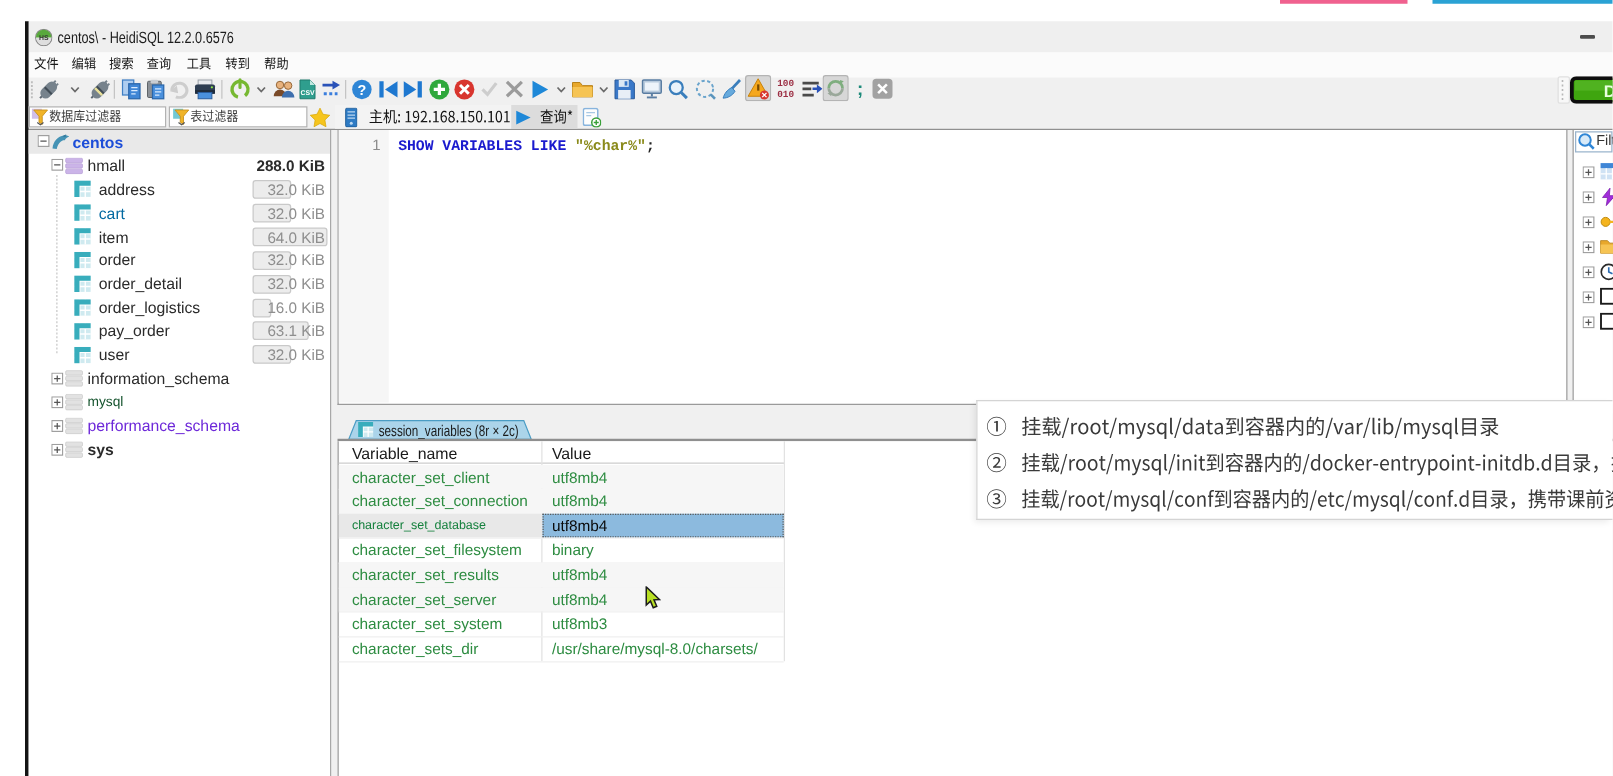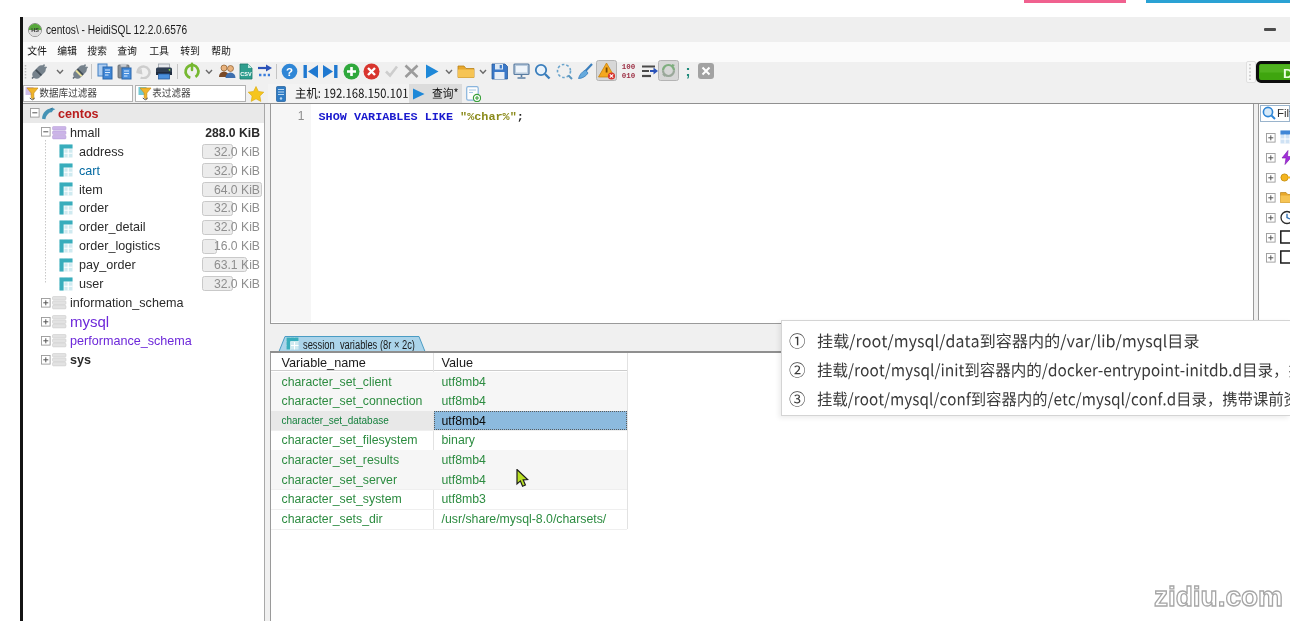--- a/index.html
+++ b/index.html
@@ -259,21 +259,21 @@
     <div class="abs" style="left:22.5px;top:103.7px;width:242px;height:517.3px;background:#fff;border-right:1.3px solid #a8a8a8"></div>
     <div class="abs" style="left:22.5px;top:104.0px;width:241px;height:18.5px;background:#e9e9e9"></div>
     <svg class="abs" style="left:29.5px;top:108.4px" width="10" height="10" viewBox="0 0 10 10">
       <rect x="0.5" y="0.5" width="8.6" height="8.6" fill="#fff" stroke="#9a9a9a" stroke-width="0.9"></rect>
       <path d="M2.3,4.8 h5" stroke="#555" stroke-width="1"></path>
     </svg>
     <svg class="abs" style="left:41px;top:105.5px" width="15" height="15" viewBox="0 0 15 15">
       <path d="M1,12.8 C1.5,6.5 5.5,3 10,2.3 C12,2 13.5,2.5 14.3,3.3 C12.6,3.8 11.6,4.7 10.8,6.2 C9.6,6 8.4,6.4 7.5,7.4 C5.8,9 4.8,10.8 4.4,13.2 z" fill="#4593b5"></path>
 <path d="M9,3.2 C9.8,2.2 10.8,1.6 12,1.5 C11.6,2.2 11.4,2.8 11.4,3.6 z" fill="#33789a"></path>
     </svg>
-    <div class="abs" style="left:58px;top:106.5px;font-size:12.6px;font-weight:bold;color:#b91c1c;line-height:14px">centos</div>
+    <div class="abs" style="left:58px;top:106.5px;font-size:12.6px;font-weight:bold;color:#1d4ed8;line-height:14px">centos</div>
     <svg class="abs" style="left:40.5px;top:127.35000000000001px" width="10" height="10" viewBox="0 0 10 10">
       <rect x="0.5" y="0.5" width="8.6" height="8.6" fill="#fff" stroke="#9a9a9a" stroke-width="0.9"></rect>
       <path d="M2.3,4.8 h5" stroke="#555" stroke-width="1"></path>
     </svg>
     <svg class="abs" style="left:52px;top:125.65px" width="15" height="14" viewBox="0 0 15 14">
       <rect x="0.5" y="0.5" width="13.5" height="3.6" rx="1" fill="#cbb4e8" stroke="#b49ad6" stroke-width="0.5"></rect>
 <rect x="0.5" y="4.9" width="13.5" height="3.6" rx="1" fill="#cbb4e8" stroke="#b49ad6" stroke-width="0.5"></rect>
 <rect x="0.5" y="9.3" width="13.5" height="3.6" rx="1" fill="#cbb4e8" stroke="#b49ad6" stroke-width="0.5"></rect>
     </svg>
     <div class="abs" style="left:70px;top:125.7px;font-size:12.6px;font-weight:normal;color:#2b2b2b;line-height:14px;white-space:nowrap">hmall</div>
@@ -359,21 +359,21 @@
     <svg class="abs" style="left:40.5px;top:316.84999999999997px" width="10" height="10" viewBox="0 0 10 10">
       <rect x="0.5" y="0.5" width="8.6" height="8.6" fill="#fff" stroke="#9a9a9a" stroke-width="0.9"></rect>
       <path d="M2.3,4.8 h5" stroke="#555" stroke-width="1"></path>
       <path d="M4.8,2.3 v5" stroke="#555" stroke-width="1"></path>
     </svg>
     <svg class="abs" style="left:52px;top:315.15px" width="15" height="14" viewBox="0 0 15 14">
       <rect x="0.5" y="0.5" width="13.5" height="3.6" rx="1" fill="#e2e2e2" stroke="#c6c6c6" stroke-width="0.5"></rect>
 <rect x="0.5" y="4.9" width="13.5" height="3.6" rx="1" fill="#e2e2e2" stroke="#c6c6c6" stroke-width="0.5"></rect>
 <rect x="0.5" y="9.3" width="13.5" height="3.6" rx="1" fill="#e2e2e2" stroke="#c6c6c6" stroke-width="0.5"></rect>
     </svg>
-    <div class="abs" style="left:70px;top:315.1px;font-size:15px;font-weight:normal;color:#6d28d9;line-height:14px;white-space:nowrap">mysql</div>
+    <div class="abs" style="left:70px;top:315.1px;font-size:11px;font-weight:normal;color:#14532d;line-height:14px;white-space:nowrap">mysql</div>
     <svg class="abs" style="left:40.5px;top:335.79999999999995px" width="10" height="10" viewBox="0 0 10 10">
       <rect x="0.5" y="0.5" width="8.6" height="8.6" fill="#fff" stroke="#9a9a9a" stroke-width="0.9"></rect>
       <path d="M2.3,4.8 h5" stroke="#555" stroke-width="1"></path>
       <path d="M4.8,2.3 v5" stroke="#555" stroke-width="1"></path>
     </svg>
     <svg class="abs" style="left:52px;top:334.09999999999997px" width="15" height="14" viewBox="0 0 15 14">
       <rect x="0.5" y="0.5" width="13.5" height="3.6" rx="1" fill="#e2e2e2" stroke="#c6c6c6" stroke-width="0.5"></rect>
 <rect x="0.5" y="4.9" width="13.5" height="3.6" rx="1" fill="#e2e2e2" stroke="#c6c6c6" stroke-width="0.5"></rect>
 <rect x="0.5" y="9.3" width="13.5" height="3.6" rx="1" fill="#e2e2e2" stroke="#c6c6c6" stroke-width="0.5"></rect>
     </svg>
@@ -515,13 +515,12 @@
     </svg>
     <svg style="position:absolute;left:788.5px;top:387.4px;overflow:visible" width="16" height="25" viewBox="0 -18.2 16 24.8">
       <path d="M8.2 1.4C12.5 1.4 15.9 -2.0 15.9 -6.3C15.9 -10.5 12.5 -14.0 8.2 -14.0C4.0 -14.0 0.6 -10.5 0.6 -6.3C0.6 -2.0 4.0 1.4 8.2 1.4ZM8.2 0.9C4.3 0.9 1.1 -2.3 1.1 -6.3C1.1 -10.2 4.3 -13.4 8.2 -13.4C12.2 -13.4 15.4 -10.2 15.4 -6.3C15.4 -2.3 12.2 0.9 8.2 0.9ZM8.2 -1.9C9.9 -1.9 11.4 -2.8 11.4 -4.4C11.4 -5.5 10.5 -6.3 9.3 -6.6V-6.6C10.3 -7.0 11.0 -7.6 11.0 -8.6C11.0 -10.0 9.8 -10.8 8.1 -10.8C7.0 -10.8 6.1 -10.4 5.4 -9.8L6.1 -8.9C6.6 -9.5 7.3 -9.8 8.1 -9.8C9.1 -9.8 9.7 -9.3 9.7 -8.5C9.7 -7.6 9.0 -7.0 7.0 -7.0V-6.0C9.2 -6.0 10.0 -5.4 10.0 -4.4C10.0 -3.6 9.2 -3.0 8.1 -3.0C7.0 -3.0 6.3 -3.4 5.7 -4.0L5.0 -3.1C5.6 -2.4 6.7 -1.9 8.2 -1.9Z" fill="#3a3a3a"></path>
     </svg>
     <svg style="position:absolute;left:816.5px;top:387.4px;overflow:visible" width="497" height="25" viewBox="0 -18.2 497 24.8">
       <path d="M3.0 -13.9V-10.5H0.9V-9.4H3.0V-5.7C2.1 -5.5 1.3 -5.3 0.7 -5.1L1.0 -3.9L3.0 -4.5V-0.2C3.0 -0.0 2.9 0.0 2.6 0.1C2.4 0.1 1.7 0.1 0.9 0.0C1.1 0.4 1.3 0.9 1.3 1.2C2.4 1.2 3.1 1.2 3.6 1.0C4.0 0.8 4.2 0.4 4.2 -0.2V-4.9L6.2 -5.4L6.0 -6.6L4.2 -6.1V-9.4H6.0V-10.5H4.2V-13.9ZM10.2 -13.8V-11.6H6.8V-10.5H10.2V-8.1H6.2V-6.9H15.7V-8.1H11.5V-10.5H14.9V-11.6H11.5V-13.8ZM10.2 -6.3V-4.4H6.6V-3.2H10.2V-0.4H5.4V0.7H15.8V-0.4H11.5V-3.2H15.1V-4.4H11.5V-6.3Z M28.6 -12.9C29.4 -12.3 30.3 -11.4 30.7 -10.8L31.6 -11.4C31.2 -12.0 30.3 -12.9 29.5 -13.5ZM30.3 -8.3C29.9 -6.7 29.3 -5.2 28.5 -3.8C28.2 -5.3 28.0 -7.1 27.9 -9.1H32.2V-10.1H27.8C27.8 -11.3 27.8 -12.5 27.8 -13.8H26.5C26.5 -12.6 26.6 -11.3 26.6 -10.1H22.6V-11.6H25.5V-12.5H22.6V-13.9H21.4V-12.5H18.2V-11.6H21.4V-10.1H17.4V-9.1H26.7C26.8 -6.5 27.2 -4.2 27.7 -2.4C26.8 -1.2 25.9 -0.2 24.9 0.5C25.2 0.7 25.5 1.1 25.7 1.4C26.6 0.7 27.4 -0.1 28.1 -1.1C28.7 0.4 29.6 1.2 30.6 1.2C31.8 1.2 32.2 0.4 32.4 -2.0C32.1 -2.2 31.7 -2.4 31.4 -2.7C31.3 -0.8 31.2 -0.0 30.7 -0.0C30.0 -0.0 29.4 -0.8 29.0 -2.2C30.0 -3.9 30.9 -5.9 31.4 -7.9ZM17.6 -1.5 17.7 -0.4 22.0 -0.8V1.3H23.1V-0.9L26.2 -1.2V-2.3L23.1 -2.0V-3.5H25.8V-4.6H23.1V-5.9H22.0V-4.6H19.7C20.1 -5.1 20.4 -5.8 20.8 -6.5H26.1V-7.5H21.3C21.4 -7.9 21.6 -8.3 21.8 -8.8L20.6 -9.1C20.4 -8.5 20.2 -8.0 20.0 -7.5H17.6V-6.5H19.5C19.2 -5.9 19.0 -5.5 18.9 -5.3C18.6 -4.8 18.4 -4.5 18.1 -4.4C18.3 -4.1 18.4 -3.5 18.5 -3.3C18.6 -3.4 19.1 -3.5 19.8 -3.5H22.0V-1.9Z M33.2 3.0H34.3L39.2 -13.1H38.1Z M41.0 0.0H42.5V-5.8C43.1 -7.3 44.0 -7.8 44.7 -7.8C45.1 -7.8 45.3 -7.8 45.6 -7.7L45.9 -9.0C45.6 -9.1 45.3 -9.2 44.9 -9.2C44.0 -9.2 43.0 -8.5 42.4 -7.3H42.4L42.2 -9.0H41.0Z M50.9 0.2C53.1 0.2 55.0 -1.5 55.0 -4.5C55.0 -7.5 53.1 -9.2 50.9 -9.2C48.7 -9.2 46.7 -7.5 46.7 -4.5C46.7 -1.5 48.7 0.2 50.9 0.2ZM50.9 -1.0C49.3 -1.0 48.3 -2.4 48.3 -4.5C48.3 -6.5 49.3 -7.9 50.9 -7.9C52.4 -7.9 53.5 -6.5 53.5 -4.5C53.5 -2.4 52.4 -1.0 50.9 -1.0Z M60.9 0.2C63.1 0.2 65.0 -1.5 65.0 -4.5C65.0 -7.5 63.1 -9.2 60.9 -9.2C58.7 -9.2 56.7 -7.5 56.7 -4.5C56.7 -1.5 58.7 0.2 60.9 0.2ZM60.9 -1.0C59.3 -1.0 58.3 -2.4 58.3 -4.5C58.3 -6.5 59.3 -7.9 60.9 -7.9C62.4 -7.9 63.5 -6.5 63.5 -4.5C63.5 -2.4 62.4 -1.0 60.9 -1.0Z M70.2 0.2C70.8 0.2 71.3 0.0 71.9 -0.1L71.6 -1.3C71.3 -1.1 70.9 -1.0 70.5 -1.0C69.5 -1.0 69.2 -1.6 69.2 -2.7V-7.7H71.6V-9.0H69.2V-11.5H67.9L67.7 -9.0L66.3 -8.9V-7.7H67.7V-2.8C67.7 -1.0 68.3 0.2 70.2 0.2Z M72.3 3.0H73.4L78.3 -13.1H77.2Z M80.1 0.0H81.6V-6.5C82.4 -7.4 83.2 -7.9 83.8 -7.9C85.0 -7.9 85.5 -7.2 85.5 -5.5V0.0H87.0V-6.5C87.8 -7.4 88.6 -7.9 89.3 -7.9C90.4 -7.9 90.9 -7.2 90.9 -5.5V0.0H92.4V-5.7C92.4 -8.0 91.6 -9.2 89.7 -9.2C88.6 -9.2 87.7 -8.5 86.8 -7.5C86.4 -8.5 85.7 -9.2 84.3 -9.2C83.2 -9.2 82.3 -8.5 81.5 -7.7H81.5L81.3 -9.0H80.1Z M95.5 3.9C97.3 3.9 98.2 2.5 98.9 0.8L102.2 -9.0H100.7L99.1 -4.0C98.9 -3.2 98.6 -2.3 98.4 -1.5H98.3C98.0 -2.3 97.7 -3.2 97.4 -4.0L95.6 -9.0H94.1L97.6 0.0L97.4 0.7C97.1 1.8 96.4 2.6 95.4 2.6C95.2 2.6 94.9 2.5 94.7 2.5L94.4 3.7C94.7 3.8 95.1 3.9 95.5 3.9Z M106.3 0.2C108.4 0.2 109.5 -1.0 109.5 -2.4C109.5 -4.1 108.1 -4.7 106.8 -5.2C105.8 -5.5 104.9 -5.9 104.9 -6.7C104.9 -7.4 105.4 -8.0 106.6 -8.0C107.3 -8.0 108.0 -7.7 108.6 -7.2L109.3 -8.2C108.6 -8.7 107.6 -9.2 106.5 -9.2C104.6 -9.2 103.5 -8.1 103.5 -6.6C103.5 -5.1 104.8 -4.5 106.1 -4.1C107.1 -3.7 108.1 -3.3 108.1 -2.4C108.1 -1.6 107.5 -1.0 106.3 -1.0C105.3 -1.0 104.5 -1.4 103.7 -2.0L103.0 -1.0C103.8 -0.3 105.0 0.2 106.3 0.2Z M117.3 3.8H118.9V-9.0H117.7L117.5 -8.1H117.5C116.7 -8.8 116.0 -9.2 114.9 -9.2C112.9 -9.2 111.0 -7.4 111.0 -4.5C111.0 -1.5 112.5 0.2 114.7 0.2C115.8 0.2 116.7 -0.3 117.4 -1.0L117.3 0.6ZM115.1 -1.1C113.5 -1.1 112.6 -2.3 112.6 -4.5C112.6 -6.5 113.7 -7.9 115.2 -7.9C115.9 -7.9 116.6 -7.7 117.3 -7.0V-2.3C116.6 -1.5 115.9 -1.1 115.1 -1.1Z M123.5 0.2C123.9 0.2 124.1 0.1 124.4 0.1L124.1 -1.1C124.0 -1.0 123.9 -1.0 123.8 -1.0C123.6 -1.0 123.4 -1.2 123.4 -1.7V-13.1H121.9V-1.8C121.9 -0.5 122.4 0.2 123.5 0.2Z M125.3 3.0H126.4L131.3 -13.1H130.2Z M136.6 0.2C137.7 0.2 138.7 -0.2 139.5 -0.9L138.8 -1.9C138.3 -1.4 137.5 -1.0 136.7 -1.0C135.1 -1.0 133.9 -2.4 133.9 -4.5C133.9 -6.5 135.1 -7.9 136.8 -7.9C137.5 -7.9 138.0 -7.6 138.6 -7.1L139.3 -8.1C138.7 -8.7 137.9 -9.2 136.7 -9.2C134.4 -9.2 132.4 -7.5 132.4 -4.5C132.4 -1.5 134.2 0.2 136.6 0.2Z M145.0 0.2C147.1 0.2 149.1 -1.5 149.1 -4.5C149.1 -7.5 147.1 -9.2 145.0 -9.2C142.8 -9.2 140.8 -7.5 140.8 -4.5C140.8 -1.5 142.8 0.2 145.0 0.2ZM145.0 -1.0C143.4 -1.0 142.4 -2.4 142.4 -4.5C142.4 -6.5 143.4 -7.9 145.0 -7.9C146.5 -7.9 147.6 -6.5 147.6 -4.5C147.6 -2.4 146.5 -1.0 145.0 -1.0Z M151.5 0.0H153.0V-6.5C153.9 -7.4 154.5 -7.9 155.4 -7.9C156.6 -7.9 157.1 -7.2 157.1 -5.5V0.0H158.6V-5.7C158.6 -8.0 157.8 -9.2 155.9 -9.2C154.7 -9.2 153.7 -8.5 152.9 -7.7H152.9L152.7 -9.0H151.5Z M160.6 -7.7H161.8V0.0H163.3V-7.7H165.2V-9.0H163.3V-10.4C163.3 -11.5 163.7 -12.1 164.6 -12.1C164.9 -12.1 165.2 -12.1 165.6 -11.9L165.9 -13.1C165.5 -13.2 165.0 -13.3 164.4 -13.3C162.6 -13.3 161.8 -12.2 161.8 -10.4V-9.0L160.6 -8.9Z M176.0 -12.4V-2.4H177.1V-12.4ZM179.2 -13.6V-0.6C179.2 -0.3 179.1 -0.2 178.9 -0.2C178.6 -0.2 177.7 -0.2 176.7 -0.3C176.9 0.1 177.1 0.6 177.2 1.0C178.4 1.0 179.2 0.9 179.8 0.7C180.2 0.5 180.4 0.2 180.4 -0.6V-13.6ZM166.4 -0.7 166.7 0.5C168.9 0.1 172.0 -0.5 174.9 -1.1L174.9 -2.2L171.4 -1.6V-4.1H174.7V-5.2H171.4V-7.0H170.2V-5.2H167.0V-4.1H170.2V-1.4ZM167.3 -7.2C167.7 -7.4 168.3 -7.5 173.5 -8.0C173.7 -7.6 173.9 -7.3 174.1 -7.0L175.0 -7.6C174.6 -8.5 173.5 -10.0 172.5 -11.1L171.6 -10.6C172.0 -10.1 172.5 -9.5 172.9 -9.0L168.6 -8.6C169.3 -9.5 170.0 -10.6 170.6 -11.7H175.0V-12.8H166.6V-11.7H169.2C168.6 -10.5 168.0 -9.5 167.7 -9.1C167.4 -8.7 167.2 -8.5 166.9 -8.4C167.1 -8.1 167.3 -7.5 167.3 -7.2Z M187.3 -10.4C186.4 -9.2 184.8 -8.1 183.3 -7.3C183.6 -7.1 184.0 -6.6 184.2 -6.4C185.7 -7.2 187.4 -8.6 188.5 -10.0ZM191.6 -9.7C193.1 -8.8 194.9 -7.3 195.8 -6.4L196.7 -7.2C195.8 -8.2 193.9 -9.5 192.4 -10.4ZM190.0 -9.0C188.5 -6.5 185.5 -4.5 182.5 -3.3C182.8 -3.1 183.1 -2.6 183.3 -2.3C184.1 -2.7 184.8 -3.0 185.5 -3.4V1.3H186.7V0.8H193.5V1.3H194.8V-3.6C195.4 -3.2 196.2 -2.9 196.9 -2.5C197.1 -2.9 197.4 -3.3 197.7 -3.6C195.0 -4.6 192.7 -5.9 190.8 -8.1L191.1 -8.5ZM186.7 -0.3V-3.1H193.5V-0.3ZM186.8 -4.2C188.1 -5.1 189.2 -6.1 190.2 -7.2C191.3 -6.0 192.5 -5.0 193.7 -4.2ZM189.0 -13.7C189.3 -13.3 189.5 -12.8 189.7 -12.3H183.2V-9.3H184.5V-11.2H195.8V-9.3H197.0V-12.3H191.1C190.9 -12.9 190.6 -13.5 190.3 -14.0Z M201.6 -12.0H204.4V-9.7H201.6ZM208.6 -12.0H211.6V-9.7H208.6ZM208.5 -8.0C209.2 -7.7 210.0 -7.3 210.6 -6.9H205.8C206.2 -7.5 206.5 -8.0 206.8 -8.5L205.6 -8.8V-13.1H200.5V-8.6H205.5C205.2 -8.1 204.8 -7.5 204.4 -6.9H199.2V-5.8H203.3C202.2 -4.8 200.7 -3.9 198.9 -3.3C199.1 -3.0 199.4 -2.6 199.6 -2.3L200.5 -2.7V1.3H201.6V0.8H204.4V1.2H205.6V-3.8H202.4C203.4 -4.4 204.2 -5.1 204.9 -5.8H208.0C208.7 -5.1 209.6 -4.4 210.6 -3.8H207.5V1.3H208.7V0.8H211.6V1.2H212.8V-2.7L213.6 -2.4C213.8 -2.7 214.1 -3.2 214.4 -3.4C212.6 -3.9 210.8 -4.8 209.5 -5.8H214.0V-6.9H211.2L211.6 -7.4C211.1 -7.8 210.0 -8.3 209.2 -8.6ZM207.5 -13.1V-8.6H212.8V-13.1ZM201.6 -0.2V-2.7H204.4V-0.2ZM208.7 -0.2V-2.7H211.6V-0.2Z M216.5 -11.0V1.4H217.7V-9.8H222.5C222.4 -7.6 221.8 -4.9 218.2 -3.0C218.5 -2.7 218.9 -2.3 219.1 -2.0C221.3 -3.3 222.5 -4.9 223.1 -6.5C224.6 -5.1 226.3 -3.3 227.1 -2.2L228.1 -3.0C227.1 -4.3 225.1 -6.2 223.5 -7.7C223.6 -8.4 223.7 -9.1 223.8 -9.8H228.6V-0.3C228.6 -0.0 228.5 0.1 228.1 0.1C227.8 0.1 226.7 0.1 225.5 0.0C225.7 0.4 225.9 1.0 226.0 1.3C227.4 1.3 228.5 1.3 229.0 1.1C229.6 0.9 229.8 0.5 229.8 -0.3V-11.0H223.8V-13.9H222.5V-11.0Z M240.5 -7.0C241.4 -5.8 242.5 -4.1 243.0 -3.1L244.1 -3.8C243.5 -4.8 242.4 -6.4 241.4 -7.5ZM235.3 -13.9C235.2 -13.1 234.9 -12.0 234.7 -11.2H232.8V0.9H234.0V-0.4H238.6V-11.2H235.8C236.1 -11.9 236.4 -12.8 236.7 -13.7ZM234.0 -10.1H237.4V-6.6H234.0ZM234.0 -1.5V-5.5H237.4V-1.5ZM241.2 -13.9C240.7 -11.6 239.8 -9.4 238.7 -7.9C239.0 -7.7 239.5 -7.4 239.7 -7.2C240.3 -8.0 240.8 -9.0 241.3 -10.1H245.5C245.3 -3.5 245.0 -1.0 244.5 -0.4C244.3 -0.2 244.1 -0.1 243.8 -0.1C243.4 -0.1 242.4 -0.1 241.3 -0.2C241.6 0.1 241.7 0.6 241.8 1.0C242.7 1.0 243.7 1.1 244.2 1.0C244.8 0.9 245.2 0.8 245.6 0.3C246.2 -0.5 246.4 -3.1 246.7 -10.6C246.7 -10.8 246.7 -11.3 246.7 -11.3H241.7C242.0 -12.0 242.2 -12.9 242.4 -13.7Z M248.1 3.0H249.2L254.1 -13.1H253.0Z M259.5 0.2C260.7 0.2 261.7 -0.2 262.4 -0.7L261.9 -1.7C261.2 -1.3 260.5 -1.0 259.7 -1.0C258.0 -1.0 256.8 -2.2 256.7 -4.1H262.7C262.8 -4.4 262.8 -4.7 262.8 -5.0C262.8 -7.5 261.5 -9.2 259.2 -9.2C257.2 -9.2 255.2 -7.4 255.2 -4.5C255.2 -1.5 257.1 0.2 259.5 0.2ZM256.7 -5.2C256.9 -7.0 258.0 -8.0 259.2 -8.0C260.7 -8.0 261.5 -7.0 261.5 -5.2Z M267.8 0.2C268.4 0.2 269.0 0.0 269.5 -0.1L269.2 -1.3C268.9 -1.1 268.5 -1.0 268.2 -1.0C267.1 -1.0 266.8 -1.6 266.8 -2.7V-7.7H269.2V-9.0H266.8V-11.5H265.5L265.4 -9.0L263.9 -8.9V-7.7H265.3V-2.8C265.3 -1.0 265.9 0.2 267.8 0.2Z M274.8 0.2C275.8 0.2 276.9 -0.2 277.7 -0.9L277.0 -1.9C276.4 -1.4 275.7 -1.0 274.9 -1.0C273.2 -1.0 272.1 -2.4 272.1 -4.5C272.1 -6.5 273.3 -7.9 274.9 -7.9C275.6 -7.9 276.2 -7.6 276.7 -7.1L277.5 -8.1C276.9 -8.7 276.0 -9.2 274.9 -9.2C272.6 -9.2 270.6 -7.5 270.6 -4.5C270.6 -1.5 272.4 0.2 274.8 0.2Z M278.3 3.0H279.4L284.3 -13.1H283.3Z M286.1 0.0H287.6V-6.5C288.4 -7.4 289.2 -7.9 289.9 -7.9C291.0 -7.9 291.5 -7.2 291.5 -5.5V0.0H293.0V-6.5C293.9 -7.4 294.6 -7.9 295.3 -7.9C296.4 -7.9 297.0 -7.2 297.0 -5.5V0.0H298.5V-5.7C298.5 -8.0 297.6 -9.2 295.8 -9.2C294.7 -9.2 293.7 -8.5 292.8 -7.5C292.4 -8.5 291.7 -9.2 290.3 -9.2C289.2 -9.2 288.3 -8.5 287.5 -7.7H287.5L287.3 -9.0H286.1Z M301.5 3.9C303.3 3.9 304.3 2.5 304.9 0.8L308.3 -9.0H306.8L305.2 -4.0C304.9 -3.2 304.7 -2.3 304.4 -1.5H304.4C304.0 -2.3 303.7 -3.2 303.5 -4.0L301.7 -9.0H300.1L303.7 0.0L303.5 0.7C303.1 1.8 302.5 2.6 301.5 2.6C301.2 2.6 301.0 2.5 300.8 2.5L300.5 3.7C300.8 3.8 301.1 3.9 301.5 3.9Z M312.3 0.2C314.4 0.2 315.6 -1.0 315.6 -2.4C315.6 -4.1 314.2 -4.7 312.9 -5.2C311.9 -5.5 310.9 -5.9 310.9 -6.7C310.9 -7.4 311.5 -8.0 312.6 -8.0C313.4 -8.0 314.0 -7.7 314.6 -7.2L315.3 -8.2C314.7 -8.7 313.7 -9.2 312.6 -9.2C310.6 -9.2 309.5 -8.1 309.5 -6.6C309.5 -5.1 310.8 -4.5 312.1 -4.1C313.1 -3.7 314.1 -3.3 314.1 -2.4C314.1 -1.6 313.6 -1.0 312.4 -1.0C311.3 -1.0 310.5 -1.4 309.7 -2.0L309.0 -1.0C309.8 -0.3 311.1 0.2 312.3 0.2Z M323.4 3.8H324.9V-9.0H323.7L323.5 -8.1H323.5C322.7 -8.8 322.0 -9.2 320.9 -9.2C318.9 -9.2 317.1 -7.4 317.1 -4.5C317.1 -1.5 318.5 0.2 320.8 0.2C321.8 0.2 322.7 -0.3 323.5 -1.0L323.4 0.6ZM321.1 -1.1C319.5 -1.1 318.6 -2.3 318.6 -4.5C318.6 -6.5 319.8 -7.9 321.2 -7.9C321.9 -7.9 322.6 -7.7 323.4 -7.0V-2.3C322.6 -1.5 321.9 -1.1 321.1 -1.1Z M329.5 0.2C329.9 0.2 330.2 0.1 330.4 0.1L330.2 -1.1C330.0 -1.0 330.0 -1.0 329.9 -1.0C329.6 -1.0 329.5 -1.2 329.5 -1.7V-13.1H327.9V-1.8C327.9 -0.5 328.4 0.2 329.5 0.2Z M331.3 3.0H332.4L337.3 -13.1H336.2Z M342.6 0.2C343.7 0.2 344.7 -0.2 345.5 -0.9L344.9 -1.9C344.3 -1.4 343.6 -1.0 342.8 -1.0C341.1 -1.0 340.0 -2.4 340.0 -4.5C340.0 -6.5 341.2 -7.9 342.8 -7.9C343.5 -7.9 344.1 -7.6 344.6 -7.1L345.3 -8.1C344.7 -8.7 343.9 -9.2 342.7 -9.2C340.4 -9.2 338.4 -7.5 338.4 -4.5C338.4 -1.5 340.2 0.2 342.6 0.2Z M351.0 0.2C353.2 0.2 355.1 -1.5 355.1 -4.5C355.1 -7.5 353.2 -9.2 351.0 -9.2C348.8 -9.2 346.8 -7.5 346.8 -4.5C346.8 -1.5 348.8 0.2 351.0 0.2ZM351.0 -1.0C349.4 -1.0 348.4 -2.4 348.4 -4.5C348.4 -6.5 349.4 -7.9 351.0 -7.9C352.5 -7.9 353.6 -6.5 353.6 -4.5C353.6 -2.4 352.5 -1.0 351.0 -1.0Z M357.5 0.0H359.0V-6.5C359.9 -7.4 360.5 -7.9 361.5 -7.9C362.7 -7.9 363.2 -7.2 363.2 -5.5V0.0H364.7V-5.7C364.7 -8.0 363.8 -9.2 361.9 -9.2C360.7 -9.2 359.8 -8.5 358.9 -7.7H358.9L358.7 -9.0H357.5Z M366.6 -7.7H367.8V0.0H369.3V-7.7H371.2V-9.0H369.3V-10.4C369.3 -11.5 369.7 -12.1 370.6 -12.1C370.9 -12.1 371.3 -12.1 371.6 -11.9L371.9 -13.1C371.5 -13.2 371.0 -13.3 370.4 -13.3C368.6 -13.3 367.8 -12.2 367.8 -10.4V-9.0L366.6 -8.9Z M373.7 0.2C374.3 0.2 374.8 -0.2 374.8 -0.9C374.8 -1.6 374.3 -2.1 373.7 -2.1C373.1 -2.1 372.6 -1.6 372.6 -0.9C372.6 -0.2 373.1 0.2 373.7 0.2Z M380.6 0.2C381.6 0.2 382.6 -0.4 383.3 -1.1H383.3L383.5 0.0H384.7V-13.1H383.2V-9.7L383.3 -8.2C382.5 -8.8 381.8 -9.2 380.8 -9.2C378.7 -9.2 376.9 -7.4 376.9 -4.5C376.9 -1.5 378.3 0.2 380.6 0.2ZM380.9 -1.1C379.3 -1.1 378.4 -2.3 378.4 -4.5C378.4 -6.5 379.6 -7.9 381.0 -7.9C381.8 -7.9 382.5 -7.7 383.2 -7.0V-2.3C382.5 -1.5 381.7 -1.1 380.9 -1.1Z M390.1 -7.8H398.8V-5.0H390.1ZM390.1 -8.9V-11.6H398.8V-8.9ZM390.1 -3.8H398.8V-1.1H390.1ZM388.8 -12.8V1.2H390.1V0.1H398.8V1.2H400.0V-12.8Z M404.9 -5.2C406.0 -4.6 407.3 -3.7 407.9 -3.1L408.8 -3.9C408.2 -4.6 406.8 -5.4 405.8 -6.0ZM404.9 -12.9V-11.8H414.9L414.9 -10.3H405.4V-9.1H414.8L414.7 -7.6H403.8V-6.5H410.3V-3.5C407.9 -2.5 405.5 -1.5 403.9 -0.9L404.5 0.2C406.1 -0.5 408.3 -1.4 410.3 -2.3V-0.0C410.3 0.2 410.3 0.3 410.0 0.3C409.7 0.3 408.8 0.3 407.8 0.3C408.0 0.6 408.2 1.0 408.3 1.4C409.5 1.4 410.4 1.4 410.9 1.2C411.4 1.0 411.6 0.7 411.6 -0.0V-3.9C413.0 -1.7 415.1 -0.1 417.6 0.7C417.8 0.3 418.2 -0.1 418.5 -0.4C416.7 -0.9 415.1 -1.8 413.9 -2.9C414.9 -3.6 416.2 -4.5 417.2 -5.3L416.1 -6.1C415.4 -5.4 414.1 -4.4 413.1 -3.7C412.5 -4.4 412.0 -5.2 411.6 -6.0V-6.5H418.2V-7.6H416.0C416.1 -9.3 416.3 -11.4 416.3 -12.9L415.3 -13.0L415.1 -12.9Z M421.8 1.8C423.6 1.2 424.7 -0.2 424.7 -2.0C424.7 -3.1 424.2 -3.9 423.3 -3.9C422.6 -3.9 422.0 -3.5 422.0 -2.7C422.0 -1.9 422.6 -1.5 423.3 -1.5L423.5 -1.6C423.5 -0.4 422.7 0.4 421.5 0.9Z M441.5 -4.5V-3.5H443.8C443.6 -1.4 442.6 -0.2 440.7 0.5C440.9 0.7 441.3 1.1 441.5 1.4C443.6 0.5 444.7 -1.0 445.1 -3.5H447.2C447.1 -3.0 446.9 -2.5 446.7 -2.1H450.0C449.9 -0.7 449.7 -0.1 449.5 0.1C449.3 0.2 449.2 0.2 448.9 0.2C448.6 0.2 447.8 0.2 447.0 0.1C447.2 0.5 447.3 0.9 447.3 1.2C448.1 1.3 448.9 1.3 449.3 1.2C449.8 1.2 450.1 1.1 450.4 0.8C450.8 0.5 451.0 -0.4 451.2 -2.6C451.2 -2.7 451.3 -3.0 451.3 -3.0H448.2L448.7 -4.5ZM445.7 -13.5C446.0 -13.0 446.3 -12.5 446.6 -12.0H443.8C444.0 -12.5 444.2 -13.1 444.4 -13.6L443.3 -13.9C442.9 -12.3 442.0 -10.8 441.0 -9.8V-10.5H439.5V-13.9H438.3V-10.5H436.5V-9.4H438.3V-5.8L436.4 -5.1L436.7 -3.9L438.3 -4.5V-0.2C438.3 0.0 438.3 0.1 438.1 0.1C437.9 0.1 437.3 0.1 436.6 0.1C436.8 0.4 437.0 1.0 437.0 1.3C438.0 1.3 438.6 1.2 438.9 1.0C439.3 0.8 439.5 0.5 439.5 -0.2V-5.0L441.1 -5.6L440.9 -6.7L439.5 -6.2V-9.4H440.9C441.1 -9.1 441.4 -8.7 441.5 -8.6C441.8 -8.9 442.2 -9.4 442.5 -9.8V-5.0H443.6V-5.4H451.1V-6.4H447.5V-7.4H450.4V-8.2H447.5V-9.3H450.4V-10.1H447.5V-11.1H451.0V-12.0H447.4L447.9 -12.2C447.6 -12.7 447.2 -13.4 446.8 -13.9ZM446.3 -7.4V-6.4H443.6V-7.4ZM446.3 -8.2H443.6V-9.3H446.3ZM446.3 -10.1H443.6V-11.1H446.3Z M453.5 -8.3V-5.0H454.7V-7.2H459.8V-5.4H455.3V-0.2H456.6V-4.3H459.8V1.3H461.1V-4.3H464.7V-1.5C464.7 -1.3 464.6 -1.3 464.4 -1.2C464.2 -1.2 463.4 -1.2 462.6 -1.3C462.7 -0.9 462.9 -0.5 463.0 -0.2C464.1 -0.2 464.9 -0.2 465.3 -0.4C465.8 -0.5 465.9 -0.9 465.9 -1.5V-5.4H461.1V-7.2H466.2V-5.0H467.5V-8.3ZM464.0 -13.8V-11.9H461.1V-13.8H459.8V-11.9H457.0V-13.8H455.8V-11.9H453.1V-10.8H455.8V-9.1H457.0V-10.8H459.8V-9.2H461.1V-10.8H464.0V-9.1H465.3V-10.8H467.9V-11.9H465.3V-13.8Z M470.3 -12.8C471.2 -12.0 472.2 -11.0 472.6 -10.3L473.5 -11.1C473.0 -11.8 472.0 -12.8 471.2 -13.5ZM469.4 -8.7V-7.6H471.8V-2.0C471.8 -1.1 471.2 -0.5 470.9 -0.2C471.1 0.0 471.5 0.4 471.6 0.7C471.9 0.3 472.3 -0.0 475.0 -2.3C474.8 -2.6 474.6 -3.0 474.5 -3.3L472.9 -2.0V-8.7ZM475.2 -13.2V-6.7H478.8V-5.3H474.3V-4.2H478.1C477.1 -2.6 475.4 -1.0 473.7 -0.3C474.0 -0.0 474.4 0.4 474.6 0.7C476.1 -0.2 477.7 -1.8 478.8 -3.5V1.3H480.0V-3.6C481.1 -2.0 482.6 -0.4 483.9 0.5C484.1 0.2 484.5 -0.2 484.8 -0.4C483.4 -1.2 481.8 -2.7 480.8 -4.2H484.5V-5.3H480.0V-6.7H483.5V-13.2ZM476.3 -9.4H478.8V-7.7H476.3ZM480.0 -9.4H482.3V-7.7H480.0ZM476.3 -12.1H478.8V-10.4H476.3ZM480.0 -12.1H482.3V-10.4H480.0Z M495.2 -8.5V-1.7H496.4V-8.5ZM498.5 -9.0V-0.2C498.5 0.0 498.5 0.1 498.2 0.1C497.9 0.1 497.0 0.1 496.0 0.1C496.2 0.4 496.4 0.9 496.5 1.3C497.7 1.3 498.6 1.2 499.1 1.0C499.6 0.8 499.8 0.5 499.8 -0.2V-9.0ZM497.2 -13.9C496.8 -13.1 496.2 -12.0 495.6 -11.3H490.7L491.5 -11.6C491.2 -12.2 490.4 -13.2 489.8 -13.9L488.7 -13.5C489.3 -12.8 489.9 -11.9 490.2 -11.3H486.1V-10.1H500.9V-11.3H497.0C497.5 -11.9 498.0 -12.8 498.5 -13.5ZM492.0 -5.0V-3.3H488.3V-5.0ZM492.0 -5.9H488.3V-7.6H492.0ZM487.1 -8.6V1.2H488.3V-2.3H492.0V-0.1C492.0 0.1 491.9 0.2 491.7 0.2C491.5 0.2 490.7 0.2 489.9 0.1C490.0 0.5 490.2 0.9 490.3 1.3C491.4 1.3 492.1 1.2 492.6 1.0C493.1 0.9 493.2 0.5 493.2 -0.1V-8.6Z M503.1 -12.4C504.3 -12.0 505.8 -11.2 506.6 -10.6L507.2 -11.6C506.5 -12.1 504.9 -12.9 503.8 -13.3ZM502.5 -8.2 502.9 -7.0C504.2 -7.5 505.9 -8.0 507.5 -8.6L507.3 -9.7C505.5 -9.1 503.8 -8.5 502.5 -8.2ZM504.7 -6.1V-1.5H506.0V-5.0H514.1V-1.7H515.4V-6.1ZM509.5 -4.5C509.1 -1.8 507.8 -0.3 502.6 0.3C502.8 0.6 503.0 1.1 503.1 1.4C508.7 0.6 510.2 -1.2 510.8 -4.5ZM510.2 -1.2C512.3 -0.6 515.0 0.5 516.4 1.3L517.2 0.2C515.7 -0.5 513.0 -1.5 510.9 -2.1ZM509.7 -13.8C509.3 -12.6 508.4 -11.3 507.1 -10.2C507.4 -10.1 507.8 -9.7 508.0 -9.5C508.7 -10.0 509.2 -10.7 509.7 -11.4H511.7C511.2 -9.6 510.1 -8.1 507.1 -7.3C507.3 -7.1 507.7 -6.7 507.8 -6.4C510.0 -7.1 511.4 -8.2 512.2 -9.5C513.2 -8.1 514.8 -7.1 516.6 -6.6C516.8 -6.9 517.1 -7.3 517.4 -7.5C515.3 -8.0 513.5 -9.1 512.6 -10.5C512.7 -10.8 512.8 -11.1 512.9 -11.4H515.4C515.1 -10.8 514.8 -10.3 514.6 -9.9L515.7 -9.6C516.1 -10.2 516.6 -11.2 517.0 -12.1L516.1 -12.4L515.9 -12.3H510.3C510.5 -12.8 510.7 -13.2 510.9 -13.6Z M519.1 -12.6C519.6 -11.4 519.9 -9.9 520.0 -8.9L521.0 -9.2C520.9 -10.1 520.5 -11.7 520.0 -12.8ZM524.5 -12.9C524.2 -11.7 523.7 -10.1 523.4 -9.1L524.2 -8.9C524.6 -9.8 525.1 -11.4 525.5 -12.6ZM526.7 -11.8C527.7 -11.3 528.8 -10.3 529.4 -9.7L530.0 -10.7C529.5 -11.3 528.3 -12.1 527.4 -12.7ZM525.9 -7.7C526.9 -7.1 528.1 -6.3 528.7 -5.7L529.3 -6.7C528.7 -7.3 527.5 -8.1 526.5 -8.5ZM519.0 -8.3V-7.2H521.3C520.7 -5.3 519.7 -3.2 518.7 -2.0C519.0 -1.7 519.3 -1.2 519.4 -0.8C520.2 -1.9 521.0 -3.7 521.7 -5.5V1.3H522.8V-5.5C523.4 -4.6 524.2 -3.3 524.5 -2.7L525.3 -3.6C524.9 -4.2 523.3 -6.4 522.8 -6.9V-7.2H525.5V-8.3H522.8V-13.8H521.7V-8.3ZM525.5 -3.3 525.7 -2.2 530.9 -3.2V1.3H532.0V-3.4L534.2 -3.7L534.0 -4.9L532.0 -4.5V-13.9H530.9V-4.3Z" fill="#3a3a3a" transform="scale(0.93,1)"></path>
     </svg>
     <svg class="abs" style="left:516px;top:469px" width="13" height="19" viewBox="0 0 13 19">
 <path d="M1,0.5 L1,15 L4.4,11.9 L6.6,17.2 L9.4,16 L7.2,10.9 L11.6,10.6 z" fill="#b8df24" stroke="#1c1c1c" stroke-width="1.2"></path>
     </svg>
-    <div class="abs" style="left:1040px;top:583px;width:243px;text-align:right;font-size:28px;font-weight:bold;color:rgba(255,255,255,0.0);-webkit-text-stroke:1.3px #a6a6a6;line-height:28px">zidiu.com</div>
   </div>
 </body></html>

